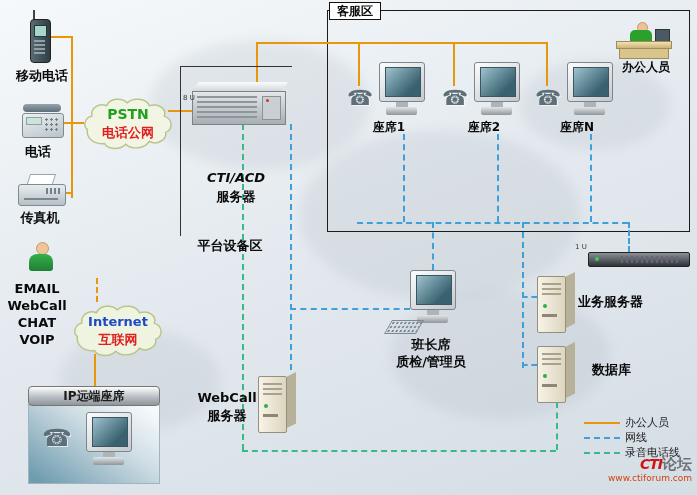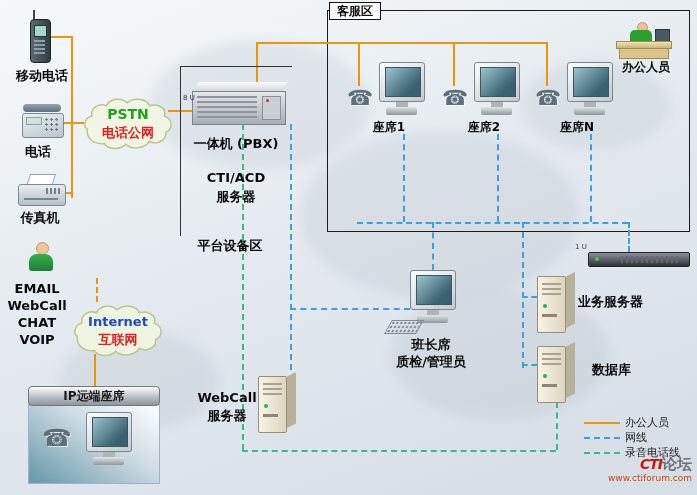--- a/index.html
+++ b/index.html
@@ -214,22 +214,21 @@
   <div class="lbl" style="left:592px;top:362px;width:90px;text-align:left;">数据库</div>
 
   <div class="tiny" style="left:183px;top:94px;">8 U</div>
   <div class="icon pbx" style="left:192px;top:82px;">
     <div class="pbx-top"></div>
       <div class="pbx-front"></div>
     <div class="pbx-vents"></div>
       <div class="pbx-panel"></div>
     <div class="pbx-led"></div>
   </div>
-  <div class="lbl" style="left:180px;top:136px;width:112px;">一体机 (PBX)</div>
-  <div class="lbl" style="left:180px;top:170px;width:112px;">CTI/ACD</div>
+  <div class="lbl" style="left:180px;top:170px;width:112px;font-style:italic;">CTI/ACD</div>
   <div class="lbl" style="left:180px;top:189px;width:112px;">服务器</div>
   <div class="lbl" style="left:172px;top:238px;width:116px;">平台设备区</div>
 
   <div class="lbl" style="left:181px;top:390px;width:92px;">WebCall</div>
   <div class="lbl" style="left:181px;top:408px;width:92px;">服务器</div>
   <div class="icon tower" style="left:258px;top:370px;">
     <div class="t-side"></div>
       <div class="t-front"></div>
     <div class="t-slots"></div>
       <div class="t-led"></div>

